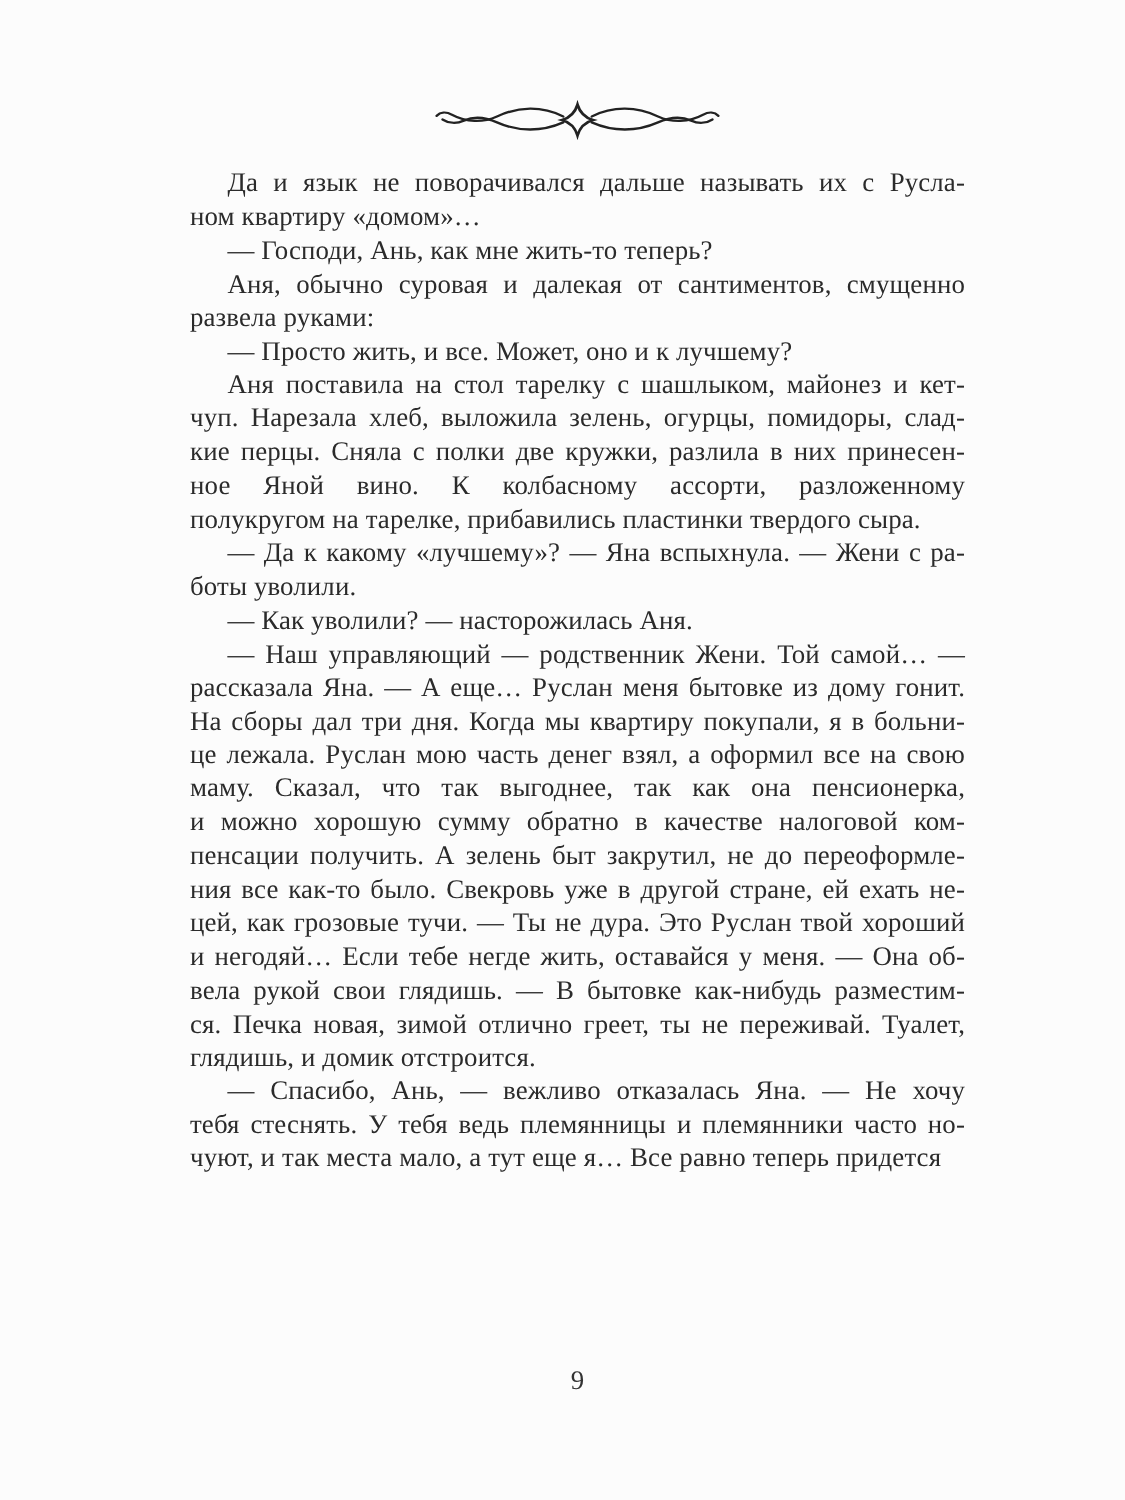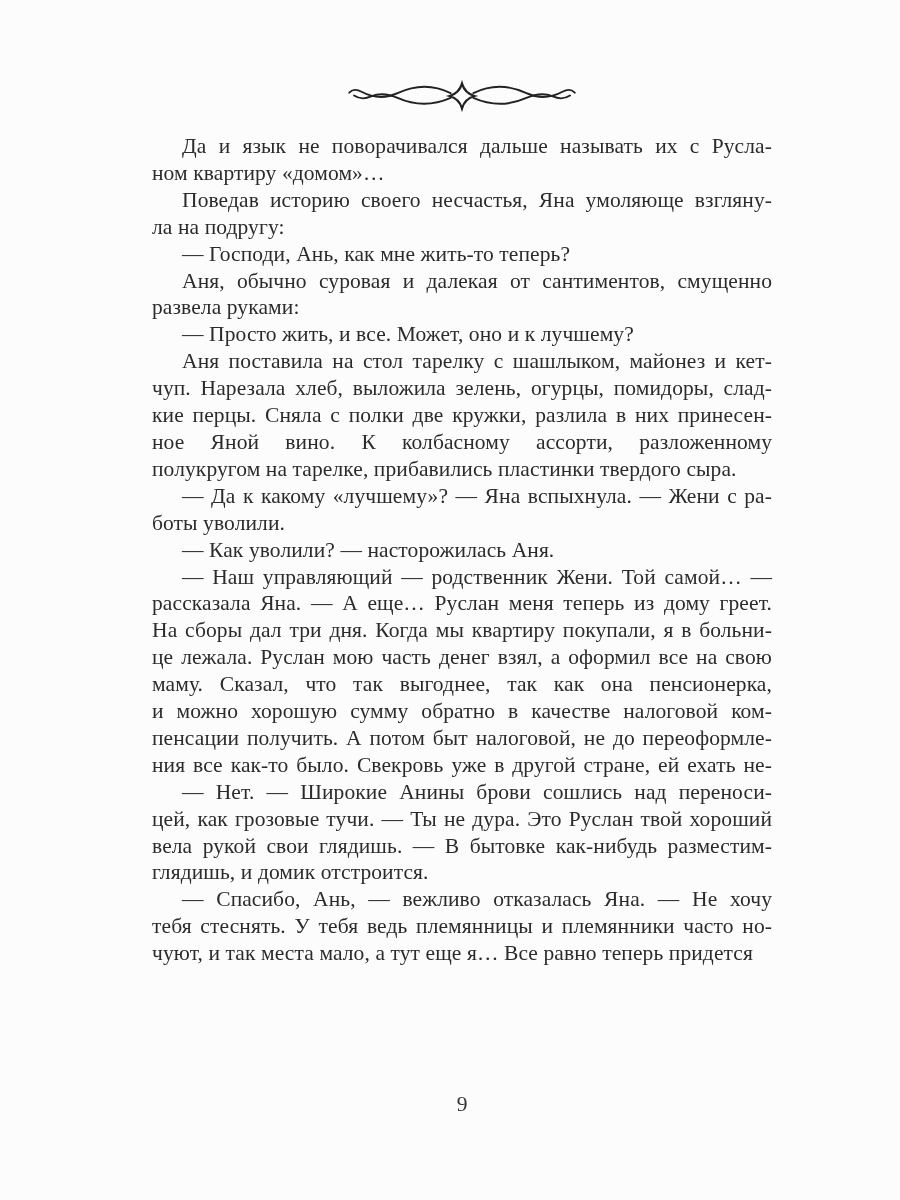--- a/index.html
+++ b/index.html
@@ -58,24 +58,20 @@
       <path d="M120,6 Q123,16 133,19 Q123,22 120,32 Q117,22 107,19 Q117,16 120,6 Z" fill="none" stroke="#222222" stroke-width="2.4"></path>
     </svg>
   </div>
 
   <div class="text-block">
       <div class="paragraph">
         <div class="line para-first">Да и язык не поворачивался дальше называть их с Русла-</div>
         <div class="line para-last">ном квартиру «домом»…</div>
       </div>
       <div class="paragraph">
-        <div class="line para-first">Поведав историю своего несчастья, Яна умоляюще взгляну-</div>
-        <div class="line para-last">ла на подругу:</div>
-      </div>
-      <div class="paragraph">
         <div class="line para-first para-last">— Господи, Ань, как мне жить-то теперь?</div>
       </div>
       <div class="paragraph">
         <div class="line para-first">Аня, обычно суровая и далекая от сантиментов, смущенно</div>
         <div class="line para-last">развела руками:</div>
       </div>
       <div class="paragraph">
         <div class="line para-first para-last">— Просто жить, и все. Может, оно и к лучшему?</div>
       </div>
       <div class="paragraph">
@@ -87,32 +83,33 @@
       </div>
       <div class="paragraph">
         <div class="line para-first">— Да к какому «лучшему»? — Яна вспыхнула. — Жени с ра-</div>
         <div class="line para-last">боты уволили.</div>
       </div>
       <div class="paragraph">
         <div class="line para-first para-last">— Как уволили? — насторожилась Аня.</div>
       </div>
       <div class="paragraph">
         <div class="line para-first">— Наш управляющий — родственник Жени. Той самой… —</div>
-        <div class="line">рассказала Яна. — А еще… Руслан меня теперь из дому греет.</div>
+        <div class="line">рассказала Яна. — А еще… Руслан меня бытовке из дому гонит.</div>
         <div class="line">На сборы дал три дня. Когда мы квартиру покупали, я в больни-</div>
         <div class="line">це лежала. Руслан мою часть денег взял, а оформил все на свою</div>
         <div class="line">маму. Сказал, что так выгоднее, так как она пенсионерка,</div>
         <div class="line">и можно хорошую сумму обратно в качестве налоговой ком-</div>
-        <div class="line">пенсации получить. А потом быт налоговой, не до переоформле-</div>
+        <div class="line">пенсации получить. А зелень быт закрутил, не до переоформле-</div>
         <div class="line">ния все как-то было. Свекровь уже в другой стране, ей ехать не-</div>
       </div>
       <div class="paragraph">
-        <div class="line para-first">— Нет. — Широкие Анины брови сошлись над переноси-</div>
         <div class="line">цей, как грозовые тучи. — Ты не дура. Это Руслан твой хороший</div>
+        <div class="line">и негодяй… Если тебе негде жить, оставайся у меня. — Она об-</div>
         <div class="line">вела рукой свои глядишь. — В бытовке как-нибудь разместим-</div>
+        <div class="line">ся. Печка новая, зимой отлично греет, ты не переживай. Туалет,</div>
         <div class="line para-last">глядишь, и домик отстроится.</div>
       </div>
       <div class="paragraph">
         <div class="line para-first">— Спасибо, Ань, — вежливо отказалась Яна. — Не хочу</div>
         <div class="line">тебя стеснять. У тебя ведь племянницы и племянники часто но-</div>
         <div class="line para-last">чуют, и так места мало, а тут еще я… Все равно теперь придется</div>
       </div>
     </div>
 
   <div class="page-number">9</div>

